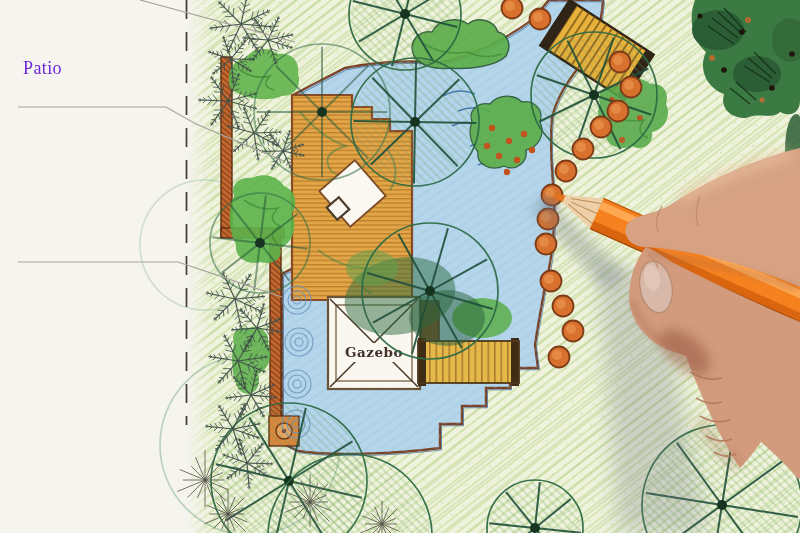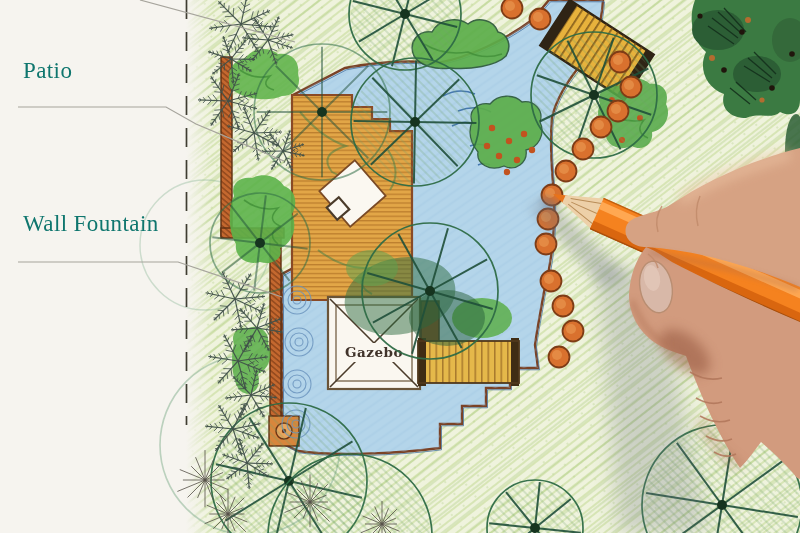--- a/index.html
+++ b/index.html
@@ -1,19 +1,19 @@
 <!DOCTYPE html>
 <html><head>
 <meta charset="utf-8">
 <style>
   html,body{margin:0;padding:0;background:#888;}
   #stage{position:relative;width:800px;height:533px;overflow:hidden;background:#f6f4ef;
          font-family:"Liberation Serif","DejaVu Serif",serif;}
   #stage svg{position:absolute;left:0;top:0;}
-  .plan-label{position:absolute;color:#0f766e;font-size:23px;letter-spacing:.4px;white-space:nowrap;}
+  .plan-label{position:absolute;color:#6d28d9;font-size:18px;letter-spacing:.4px;white-space:nowrap;}
   #patio-label{left:23px;top:58px;}
   #wallfountain-label{left:23px;top:211px;}
 </style>
 </head>
 <body>
 
 <div id="stage">
 <svg id="plan-svg" width="800" height="533" viewBox="0 0 800 533">
   <defs>
     <pattern id="lawnA" width="7" height="7" patternUnits="userSpaceOnUse" patternTransform="rotate(-38)">
@@ -1227,14 +1227,13 @@
     </g>
     <g stroke="#c08a6a" stroke-width="1.5" fill="none" opacity="0.8">
       <path d="M662,206 q-8,12 -4,26"></path>
       <path d="M700,196 q-6,14 -2,30"></path>
       <path d="M648,254 q8,6 10,14"></path>
     </g>
   </g>
 </svg>
 
 <div class="plan-label" id="patio-label">Patio</div>
-<div class="plan-label" id="wallfountain-label">Wall Fountain</div>
 </div>
 
 </body></html>

